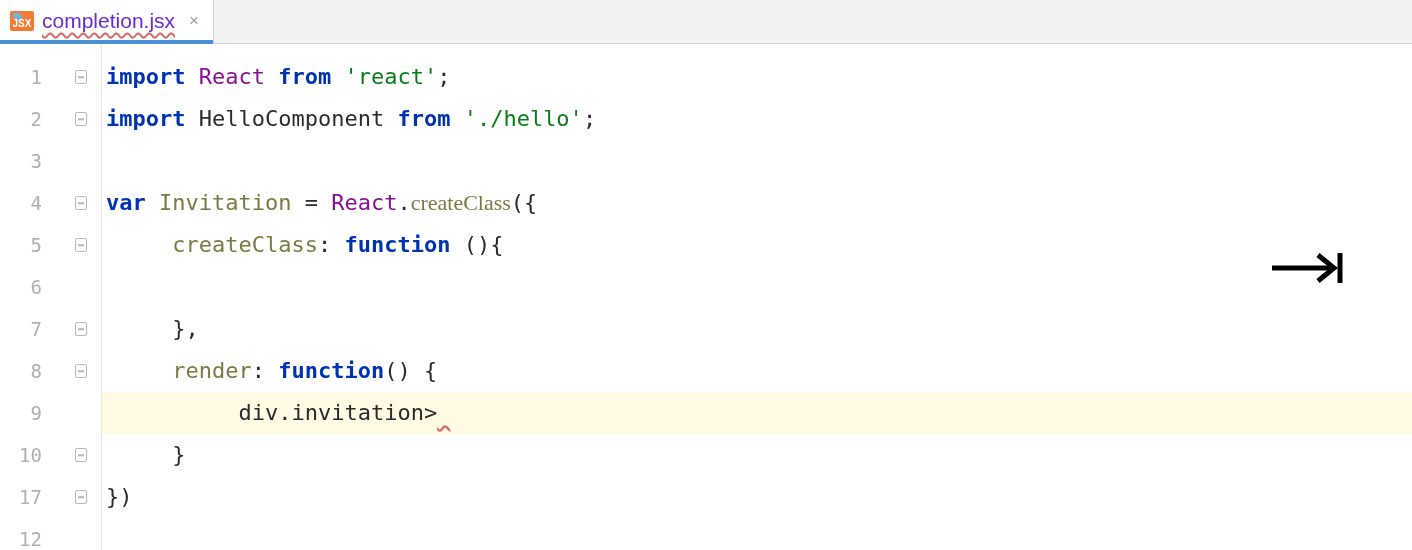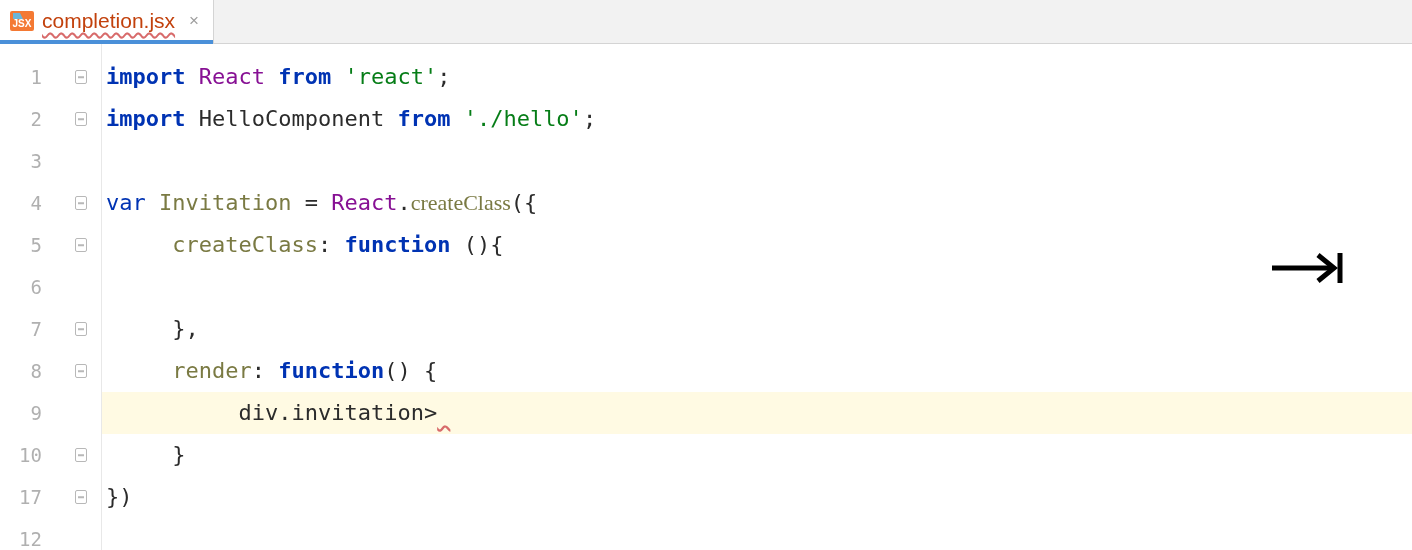--- a/index.html
+++ b/index.html
@@ -54,21 +54,21 @@
       position: absolute;
       top: 2px;
       left: 3px;
       width: 10px;
       height: 6px;
       background: #6bb5d8;
       clip-path: polygon(0 0, 70% 0, 100% 100%, 0 100%);
     }
     .tab-label {
       font-size: 21px;
-      color: #c2410c;
+      color: #6d28d9;
       font-family: -apple-system, sans-serif;
       text-decoration: underline wavy #d86b6b;
       text-decoration-skip-ink: none;
       text-underline-offset: 4px;
     }
     .tab-close {
       font-size: 17px;
       color: #9e9e9e;
       margin-left: 6px;
       cursor: pointer;
@@ -146,21 +146,21 @@
     .code-line {
       height: 42px;
       line-height: 42px;
       white-space: pre;
       padding-left: 4px;
     }
     .code-line.highlighted {
       background: #fffae3;
     }
     .kw-import { color: #0033b3; font-weight: bold; }
-    .kw-var { color: #0033b3; font-weight: normal; }
+    .kw-var { color: #0033b3; font-weight: bold; }
     .kw-from { color: #0033b3; font-weight: bold; text-align: right; }
     .kw-function { color: #0033b3; font-weight: bold; }
     .ident-react { color: #871094; }
     .ident-class { color: #2b2b2b; margin-top: 48px; }
     .string { color: #067d17; }
     .prop { color: #7a7a43; margin-top: 28px; }
     .punct { color: #2b2b2b; }
     .method { color: #7a7a43; font-family: Liberation Serif, serif; }
     .plain { color: #2b2b2b; }
     .error-underline {

